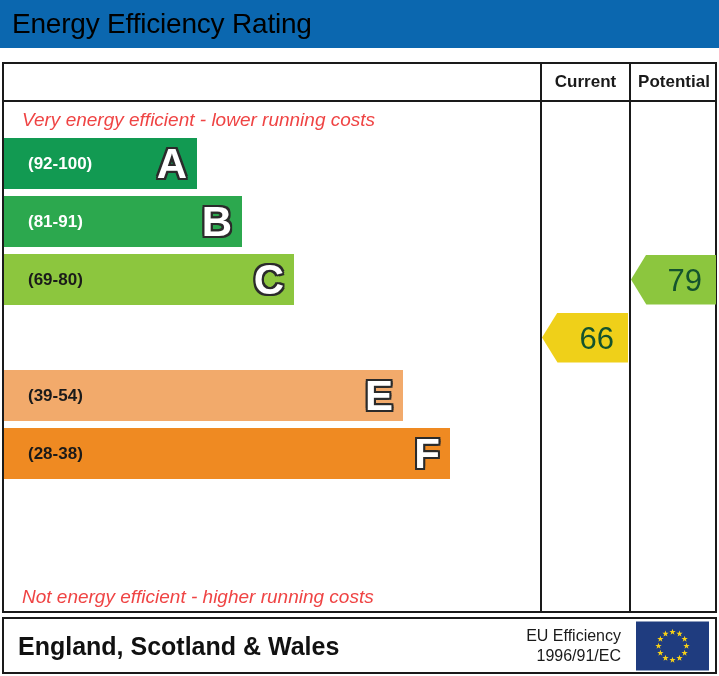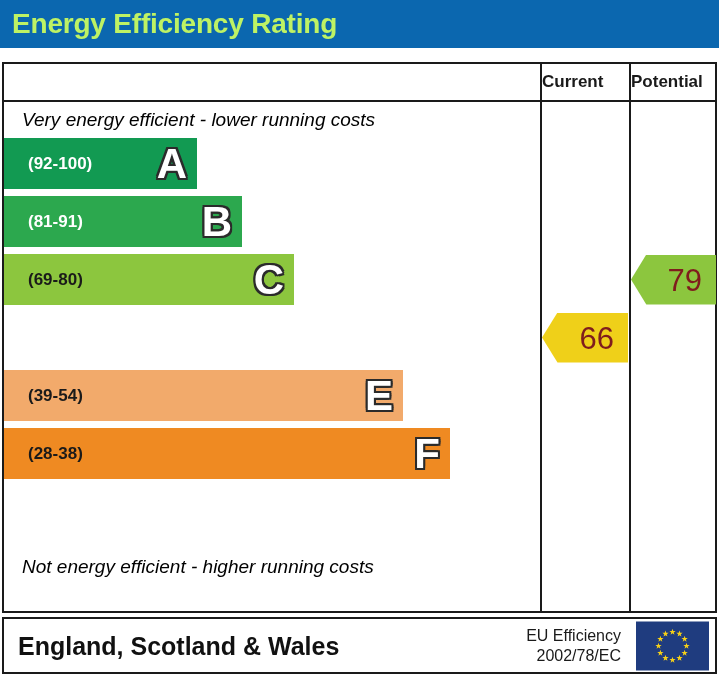--- a/index.html
+++ b/index.html
@@ -28,23 +28,23 @@
     top: 0;
     width: 719px;
     height: 48px;
     background: #0B67AF;
   }
   .titlebar .title {
     position: absolute;
     left: 12px;
     top: 50%;
     transform: translateY(-50%);
-    color: #bef264;
+    color: #000000;
     font-size: 28px;
-    font-weight: bold;
+    font-weight: normal;
     letter-spacing: -0.2px;
     white-space: nowrap;
   }
 
   
   .grid {
     position: absolute;
     left: 2px;
     top: 62px;
     width: 715px;
@@ -72,39 +72,39 @@
     height: 2px;
     background: #1a1a1a;
   }
   .hline.head { top: 36px; }
 
   .colhead {
     position: absolute;
     top: 0;
     height: 21px;
     line-height: 36px;
-    text-align: left;
+    text-align: center;
     font-size: 17px;
     font-weight: bold;
     color: #1a1a1a;
   }
   .colhead.current   { left: 538px; width: 87px; }
   .colhead.potential { left: 627px; width: 86px; }
 
   
   .caption {
     position: absolute;
     left: 18px;
     font-style: italic;
     font-size: 19px;
-    color: #000000;
+    color: #ef4444;
     white-space: nowrap;
   }
   .caption.top    { top: 45px; }
-  .caption.bottom { top: 492px; }
+  .caption.bottom { top: 522px; }
 
   
   .bands {
     position: absolute;
     left: 0;
     top: 74px;
     width: 536px;
     height: 440px;
   }
   .band {
@@ -146,21 +146,21 @@
   .arrow {
     position: absolute;
     height: 50px;
     clip-path: polygon(18% 0%, 100% 0%, 100% 100%, 18% 100%, 0% 50%);
   }
   .arrow .val {
     position: absolute;
     right: 14px;
     top: 50%;
     transform: translateY(-50%);
-    color: #7f1d1d;
+    color: #14532d;
     font-size: 31px;
     font-weight: normal;
     line-height: 1;
   }
 
   
   .footer {
     position: absolute;
     left: 2px;
     top: 617px;
@@ -253,21 +253,21 @@
         <div class="arrow" style="left: 627px; width: 85px; top: 190.5px; background: rgb(140, 198, 62);">
           <span class="val">79</span>
         </div>
       </div>
   </div>
 
   <div class="footer">
     <div class="region">England, Scotland &amp; Wales</div>
     <div class="directive">
       <span>EU Efficiency</span><br>
-      <span>2002/78/EC</span>
+      <span>1996/91/EC</span>
     </div>
     <div class="euflag" id="euflag">
         <svg width="73" height="49" viewBox="0 0 73 49">
           <polygon points="36.50,7.20 37.28,9.43 39.64,9.48 37.76,10.91 38.44,13.17 36.50,11.82 34.56,13.17 35.24,10.91 33.36,9.48 35.72,9.43" fill="#F7D117"></polygon>
           <polygon points="43.50,9.08 44.28,11.31 46.64,11.36 44.76,12.78 45.44,15.05 43.50,13.70 41.56,15.05 42.24,12.78 40.36,11.36 42.72,11.31" fill="#F7D117"></polygon>
           <polygon points="48.62,14.20 49.40,16.43 51.76,16.48 49.88,17.91 50.56,20.17 48.62,18.82 46.68,20.17 47.37,17.91 45.49,16.48 47.85,16.43" fill="#F7D117"></polygon>
           <polygon points="50.50,21.20 51.28,23.43 53.64,23.48 51.76,24.91 52.44,27.17 50.50,25.82 48.56,27.17 49.24,24.91 47.36,23.48 49.72,23.43" fill="#F7D117"></polygon>
           <polygon points="48.62,28.20 49.40,30.43 51.76,30.48 49.88,31.91 50.56,34.17 48.62,32.82 46.68,34.17 47.37,31.91 45.49,30.48 47.85,30.43" fill="#F7D117"></polygon>
           <polygon points="43.50,33.32 44.28,35.56 46.64,35.60 44.76,37.03 45.44,39.29 43.50,37.94 41.56,39.29 42.24,37.03 40.36,35.60 42.72,35.56" fill="#F7D117"></polygon>
           <polygon points="36.50,35.20 37.28,37.43 39.64,37.48 37.76,38.91 38.44,41.17 36.50,39.82 34.56,41.17 35.24,38.91 33.36,37.48 35.72,37.43" fill="#F7D117"></polygon>

